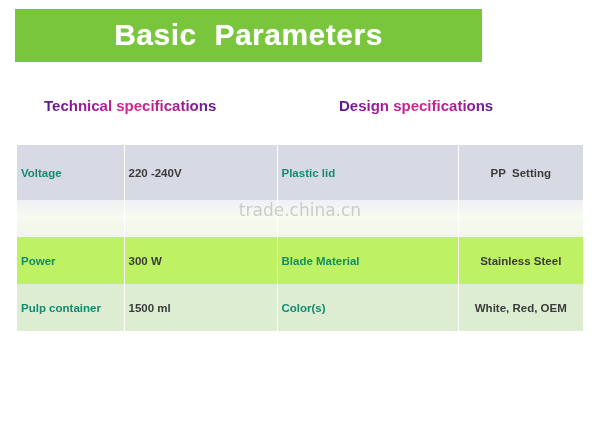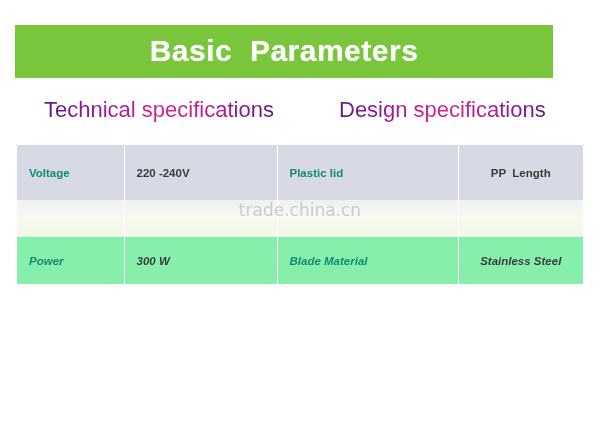--- a/index.html
+++ b/index.html
@@ -13,45 +13,44 @@
     font-family: "Liberation Sans", sans-serif;
     overflow: hidden;
     position: relative;
   }
 
   
   #title-banner {
     position: absolute;
     left: 15px;
     top: 9px;
-    width: 538px;
+    width: 467px;
     height: 53px;
     background: #79c63c;
     box-sizing: border-box;
-    margin-top: 16px;
   }
   #title-text {
     position: absolute;
     left: 0; right: 0;
     top: 50%;
     transform: translateY(-52%);
     text-align: center;
     color: #ffffff;
     font-size: 30px;
     font-weight: bold;
     letter-spacing: 0.5px;
     white-space: pre;
     text-shadow: 0 0 1px rgba(255,255,255,0.55);
   }
 
   
   .section-heading {
     position: absolute;
-    font-size: 22px;
-    font-weight: normal;
+    font-size: 15px;
+    font-weight: bold;
     white-space: pre;
     color: #a01a9c;
     background: linear-gradient(90deg,#5d1a8c 0%,#a51a9a 28%,#d6248f 52%,#a81c96 76%,#5f1b8d 100%);
     -webkit-background-clip: text;
     background-clip: text;
     text-align: right;
     -webkit-text-fill-color: transparent;
   }
   #heading-technical { left: 44px;  top: 97px; }
   #heading-design    { left: 339px; top: 97px; }
@@ -66,21 +65,21 @@
     table-layout: fixed;
   }
   #spec-table col.c1 { width: 107px; }
   #spec-table col.c2 { width: 153px; }
   #spec-table col.c3 { width: 181px; }
   #spec-table col.c4 { width: 125px; }
 
   #spec-table td {
     font-size: 11.5px;
     font-weight: bold;
-    padding: 0 12px;
+    padding: 0 4px;
     vertical-align: middle;
     border-right: 1px solid rgba(255,255,255,0.92);
     box-sizing: border-box;
     white-space: pre;
     overflow: hidden;
   }
   #spec-table td:last-child { border-right: none; }
 
   .label-cell { color: #128b72; }
   .value-cell { color: #3b3b3b; }
@@ -90,23 +89,22 @@
   tr.row-head td {
     background: #d7dae4;
     height: 55px;
   }
   tr.row-gap td {
     background: linear-gradient(180deg,#eef0f4 0%,#f6faf0 45%,#f1f7e7 100%);
     height: 37px;
     border-right-color: rgba(255,255,255,0.55);
   }
   tr.row-light td {
-    background: #86efac;
+    background: #bef264;
     height: 47px;
-    font-style: italic;
   }
   tr.row-pale td {
     background: #eef7e8;
     height: 47px;
   }
   tr.row-mid td {
     background: #dcedd2;
     height: 47px;
   }
 
@@ -140,30 +138,36 @@
     <col class="c1">
       <col class="c2">
       <col class="c3">
       <col class="c4">
   </colgroup>
   <tbody>
     <tr class="row-head">
       <td class="label-cell">Voltage</td>
       <td class="value-cell">220 -240V</td>
       <td class="label-cell">Plastic lid</td>
-      <td class="value-cell centered">PP  Length</td>
+      <td class="value-cell centered">PP  Setting</td>
     </tr>
     <tr class="row-gap">
       <td class="label-cell"></td>
       <td class="value-cell"></td>
       <td class="label-cell"></td>
       <td class="value-cell centered"></td>
     </tr>
     <tr class="row-light">
       <td class="label-cell">Power</td>
       <td class="value-cell">300 W</td>
       <td class="label-cell">Blade Material</td>
       <td class="value-cell centered">Stainless Steel</td>
     </tr>
+    <tr class="row-mid">
+      <td class="label-cell">Pulp container</td>
+      <td class="value-cell">1500 ml</td>
+      <td class="label-cell">Color(s)</td>
+      <td class="value-cell centered">White, Red, OEM</td>
+    </tr>
   </tbody>
 </table>
 
 <div id="watermark">trade.china.cn</div>
 
 </body></html>

